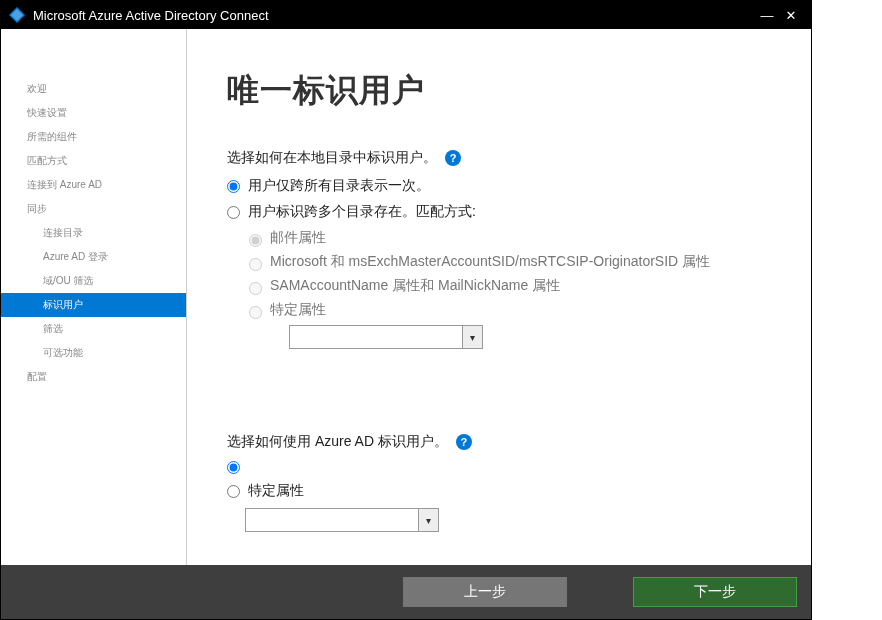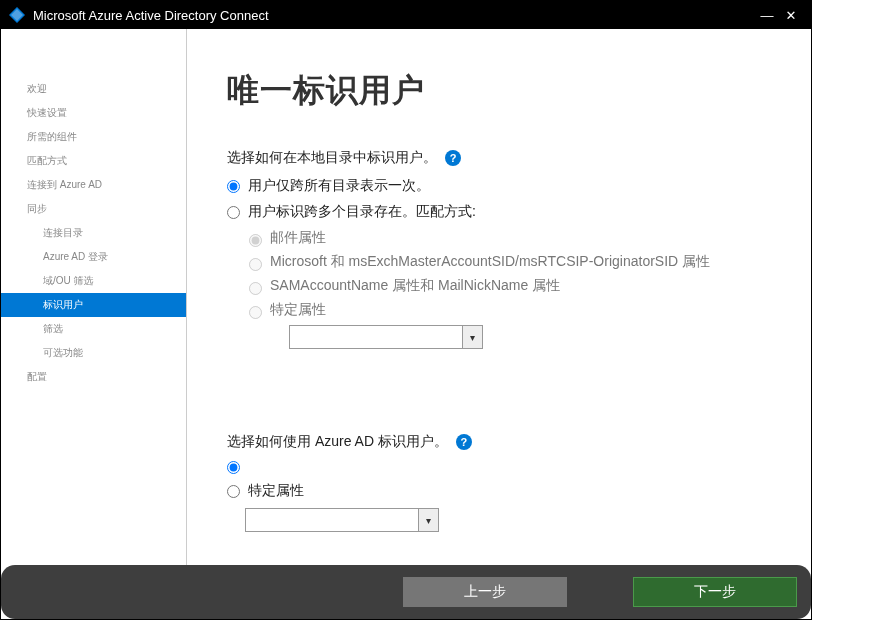--- a/index.html
+++ b/index.html
@@ -20,21 +20,21 @@
   .help-icon { width: 16px; height: 16px; border-radius: 50%; background: #0078d4; color: #fff; font-size: 11px; display: inline-flex; align-items: center; justify-content: center; margin-left: 8px; font-weight: bold; cursor: pointer; }
   .radio-row { display: flex; align-items: center; font-size: 14px; margin-bottom: 8px; color: #222; }
   .radio-row.disabled { color: #777; align-items: flex-end; }
   .radio-row input[type=radio] { margin-right: 8px; }
   .sub-options { padding-left: 22px; }
   .sub-options .radio-row { margin-bottom: 6px; }
   .dropdown { width: 194px; height: 24px; border: 1px solid #999; background: #fff; display: flex; align-items: center; margin-left: 40px; margin-top: 4px; margin-bottom: 24px; }
   .dropdown .dd-value { flex: 1; padding: 0 6px; font-size: 13px; }
   .dropdown .dd-arrow { width: 20px; height: 22px; border-left: 1px solid #999; background: #eee; display: flex; align-items: center; justify-content: center; font-size: 10px; color: #333; }
   .spacer { height: 24px; }
-  .footer { height: 54px; background: #3e3e3e; display: flex; align-items: center; justify-content: flex-end; padding: 0 14px; gap: 22px; border-radius: 14px; }
+  .footer { height: 54px; background: #3e3e3e; display: flex; align-items: center; justify-content: flex-end; padding: 0 14px; gap: 22px; }
   .footer-btn { width: 164px; height: 30px; font-size: 14px; color: #fff; display: flex; align-items: center; justify-content: center; cursor: pointer; }
   .footer-btn.prev { background: #767676; }
   .footer-btn.next { background: #2f6b2f; border: 1px solid #4a9a4a; margin-left: 44px; }
 </style>
 </head>
 <body>
 
 <div class="window">
   <div class="titlebar">
     <span class="logo">

